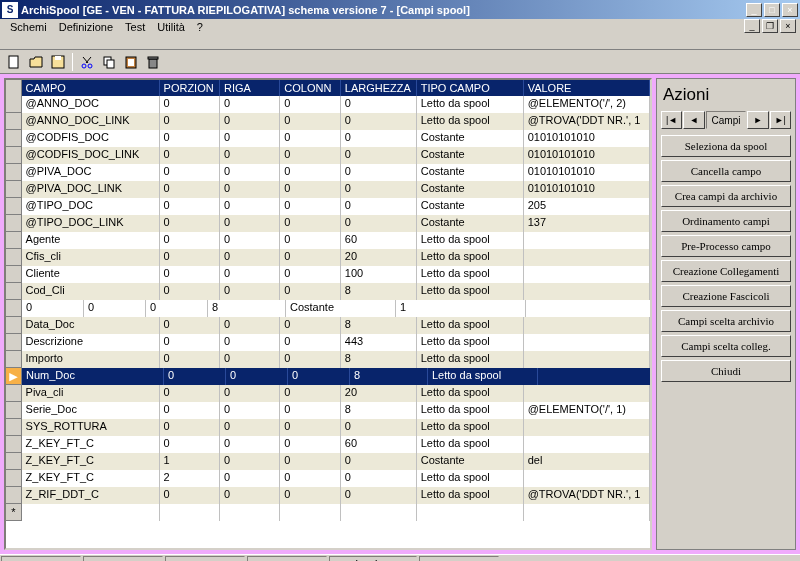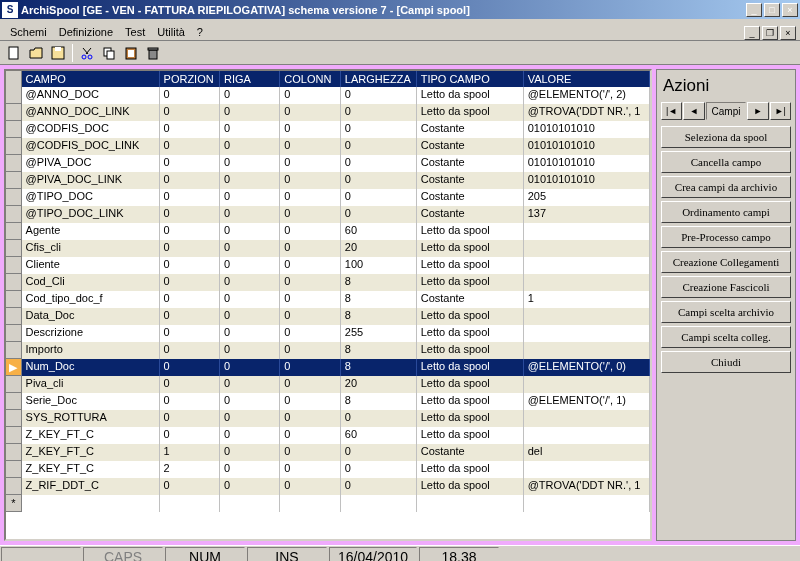--- a/index.html
+++ b/index.html
@@ -4,21 +4,21 @@
 <style>
 * { box-sizing: border-box; margin: 0; padding: 0; }
 body { font-family: Tahoma, Arial, sans-serif; font-size: 11px; background: #d4d0c8; width: 800px; height: 561px; overflow: hidden; }
 
 .titlebar { background: linear-gradient(to right, #0a246a, #a6caf0); color: #fff; height: 19px; display: flex; align-items: center; padding: 0 2px; }
 .titlebar-icon { width: 16px; height: 16px; margin-right: 3px; background: #fff; display: flex; align-items: center; justify-content: center; color: #0a246a; font-weight: bold; font-size: 10px; }
 .titlebar-text { flex: 1; font-weight: bold; font-size: 11px; }
 .window-controls { display: flex; gap: 2px; }
 .win-btn { width: 16px; height: 14px; background: #d4d0c8; border: 1px solid #fff; border-right-color: #404040; border-bottom-color: #404040; font-size: 9px; display: flex; align-items: center; justify-content: center; font-family: Arial; }
 
-.menubar { background: #d4d0c8; height: 22px; display: flex; align-items: flex-end; padding: 0 4px; border-bottom: 1px solid #808080; }
+.menubar { background: #d4d0c8; height: 31px; display: flex; align-items: flex-start; padding: 0 4px; border-bottom: 1px solid #808080; }
 .menubar span { padding: 2px 6px; }
 .mdi-controls { margin-left: auto; display: flex; gap: 2px; }
 
 .toolbar { background: #d4d0c8; height: 24px; display: flex; align-items: center; padding: 2px 4px; gap: 2px; border-bottom: 1px solid #808080; }
 .tool-btn { width: 20px; height: 20px; border: 1px solid #d4d0c8; display: flex; align-items: center; justify-content: center; }
 .tool-sep { width: 1px; height: 18px; background: #808080; border-right: 1px solid #fff; margin: 0 2px; }
 
 .main-area { display: flex; height: 480px; background: #f0abfc; }
 .grid-container { flex: 1; margin: 4px 2px 4px 4px; border: 2px inset #d4d0c8; background: #fff; overflow: hidden; display: flex; flex-direction: column; }
 .grid-header { display: flex; background: #08246b; color: #fff; font-size: 11px; }
@@ -254,21 +254,20 @@
           <div class="gc col-campo">Cod_Cli</div>
           <div class="gc col-porz">0</div>
           <div class="gc col-riga">0</div>
           <div class="gc col-col">0</div>
           <div class="gc col-larg">8</div>
           <div class="gc col-tipo">Letto da spool</div>
           <div class="gc col-val"></div>
         </div>
         <div class="grid-row">
           <div class="gc-sel"></div>
-          <div class="gc col-campo">Cod_tipo_doc_f</div>
           <div class="gc col-porz">0</div>
           <div class="gc col-riga">0</div>
           <div class="gc col-col">0</div>
           <div class="gc col-larg">8</div>
           <div class="gc col-tipo">Costante</div>
           <div class="gc col-val">1</div>
         </div>
         <div class="grid-row alt">
           <div class="gc-sel"></div>
           <div class="gc col-campo">Data_Doc</div>
@@ -278,21 +277,21 @@
           <div class="gc col-larg">8</div>
           <div class="gc col-tipo">Letto da spool</div>
           <div class="gc col-val"></div>
         </div>
         <div class="grid-row">
           <div class="gc-sel"></div>
           <div class="gc col-campo">Descrizione</div>
           <div class="gc col-porz">0</div>
           <div class="gc col-riga">0</div>
           <div class="gc col-col">0</div>
-          <div class="gc col-larg">255</div>
+          <div class="gc col-larg">443</div>
           <div class="gc col-tipo">Letto da spool</div>
           <div class="gc col-val"></div>
         </div>
         <div class="grid-row alt">
           <div class="gc-sel"></div>
           <div class="gc col-campo">Importo</div>
           <div class="gc col-porz">0</div>
           <div class="gc col-riga">0</div>
           <div class="gc col-col">0</div>
           <div class="gc col-larg">8</div>
@@ -300,21 +299,20 @@
           <div class="gc col-val"></div>
         </div>
         <div class="grid-row sel">
           <div class="gc-sel">▶</div>
           <div class="gc col-campo">Num_Doc</div>
           <div class="gc col-porz">0</div>
           <div class="gc col-riga">0</div>
           <div class="gc col-col">0</div>
           <div class="gc col-larg">8</div>
           <div class="gc col-tipo">Letto da spool</div>
-          <div class="gc col-val">@ELEMENTO('/', 0)</div>
         </div>
         <div class="grid-row alt">
           <div class="gc-sel"></div>
           <div class="gc col-campo">Piva_cli</div>
           <div class="gc col-porz">0</div>
           <div class="gc col-riga">0</div>
           <div class="gc col-col">0</div>
           <div class="gc col-larg">20</div>
           <div class="gc col-tipo">Letto da spool</div>
           <div class="gc col-val"></div>

